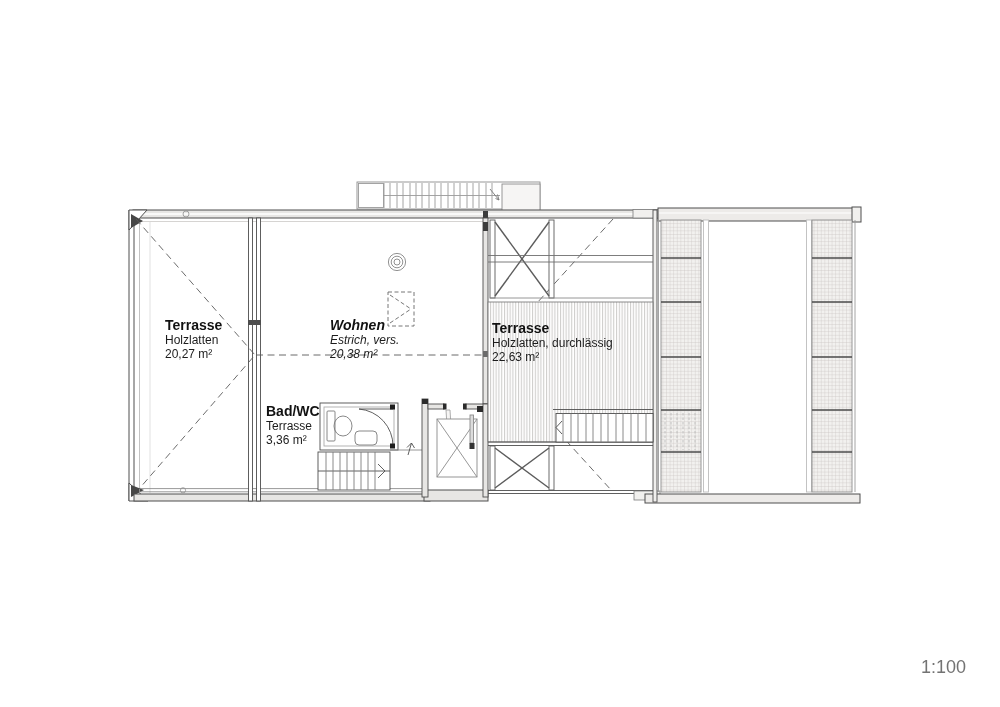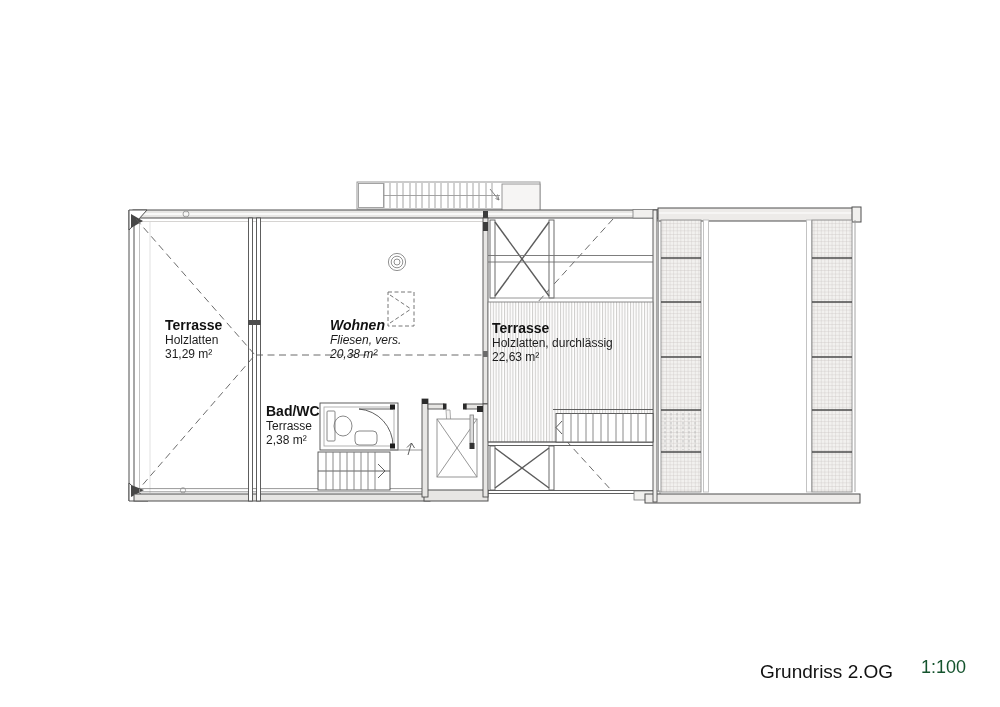--- a/index.html
+++ b/index.html
@@ -5,21 +5,21 @@
   html,body{margin:0;padding:0;background:#ffffff;}
   .sheet{
     position:relative;width:1000px;height:707px;background:#ffffff;overflow:hidden;
     font-family:"Liberation Sans",sans-serif;
   }
   .plan-svg{position:absolute;left:0;top:0;}
   .room-label{position:absolute;color:#111;}
   .room-name{font-weight:bold;font-size:14px;line-height:14px;margin-bottom:2px;}
   .room-sub{font-size:12px;line-height:13.5px;color:#1c1c1c;}
   .title-label{position:absolute;left:760px;top:661px;font-size:19px;color:#111;}
-  .scale-label{position:absolute;left:921px;top:657px;font-size:18px;color:#14532d;}
+  .scale-label{position:absolute;left:921px;top:657px;font-size:18px;color:#737373;}
 </style>
 </head>
 <body>
 
 <div class="sheet">
 
   <svg class="plan-svg" width="1000" height="707" viewBox="0 0 1000 707">
     <defs>
       <pattern id="mesh" width="3.6" height="3.6" patternUnits="userSpaceOnUse">
         <rect width="3.6" height="3.6" fill="#f2f1ef"></rect>
@@ -251,37 +251,36 @@
             <line x1="812" y1="410" x2="852" y2="410"></line>
           <line x1="812" y1="452" x2="852" y2="452"></line>
         </g>
       </g>
     </g>
   </svg>
 
   <div class="room-label" style="left:165px;top:318px;">
     <div class="room-name">Terrasse</div>
     <div class="room-sub">Holzlatten</div>
-    <div class="room-sub">31,29 m²</div>
+    <div class="room-sub">20,27 m²</div>
   </div>
 
   <div class="room-label" style="left:330px;top:318px;font-style:italic;">
     <div class="room-name">Wohnen</div>
-    <div class="room-sub">Fliesen, vers.</div>
+    <div class="room-sub">Estrich, vers.</div>
     <div class="room-sub">20,38 m²</div>
   </div>
 
   <div class="room-label" style="left:266px;top:404px;">
     <div class="room-name">Bad/WC</div>
     <div class="room-sub">Terrasse</div>
-    <div class="room-sub">2,38 m²</div>
+    <div class="room-sub">3,36 m²</div>
   </div>
 
   <div class="room-label" style="left:492px;top:321px;">
     <div class="room-name">Terrasse</div>
     <div class="room-sub">Holzlatten, durchlässig</div>
     <div class="room-sub">22,63 m²</div>
   </div>
 
-  <div class="title-label">Grundriss 2.OG</div>
   <div class="scale-label">1:100</div>
 
 </div>
 
 </body></html>

